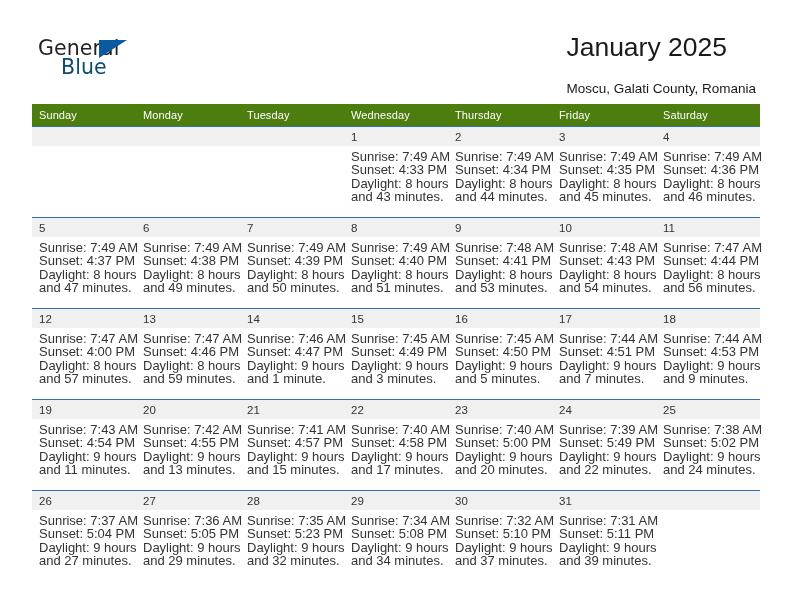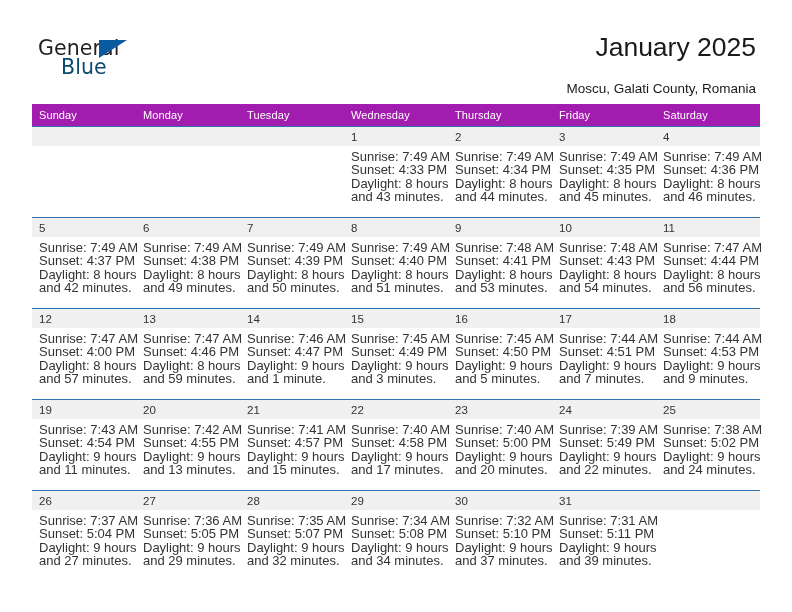--- a/index.html
+++ b/index.html
@@ -58,21 +58,20 @@
     width: 0;
     height: 0;
     border-left: 28px solid #0a5aa0;
     border-bottom: 18px solid transparent;
   }
 
   .title-block {
     position: absolute;
     right: 36px;
     top: 30px;
-    text-align: right;
   }
   .month-title {
     font-size: 26.5px;
     color: #1a1a1a;
     font-weight: normal;
     line-height: 34px;
     white-space: nowrap;
   }
   .location-sub {
     font-size: 13.5px;
@@ -87,21 +86,21 @@
     position: absolute;
     left: 32px;
     top: 104px;
     width: 728px;
     border-collapse: collapse;
     table-layout: fixed;
   }
   .calendar col { width: 104px; }
 
   thead th {
-    background: #a21caf;
+    background: #4d7c0f;
     color: #ffffff;
     font-size: 11px;
     font-weight: normal;
     text-align: left;
     padding: 5px 0 5px 7px;
     height: 11px;
     letter-spacing: 0.1px;
   }
 
   tbody tr { height: 90px; }
@@ -215,21 +214,21 @@
           </div>
         </td>
       </tr>
       <tr>
         <td>
           <div class="daynum-band">5</div>
           <div class="cell-body">
             <div>Sunrise: 7:49 AM</div>
             <div>Sunset: 4:37 PM</div>
             <div>Daylight: 8 hours</div>
-            <div>and 42 minutes.</div>
+            <div>and 47 minutes.</div>
           </div>
         </td>
         <td>
           <div class="daynum-band">6</div>
           <div class="cell-body">
             <div>Sunrise: 7:49 AM</div>
             <div>Sunset: 4:38 PM</div>
             <div>Daylight: 8 hours</div>
             <div>and 49 minutes.</div>
           </div>
@@ -426,21 +425,21 @@
             <div>Sunrise: 7:36 AM</div>
             <div>Sunset: 5:05 PM</div>
             <div>Daylight: 9 hours</div>
             <div>and 29 minutes.</div>
           </div>
         </td>
         <td>
           <div class="daynum-band">28</div>
           <div class="cell-body">
             <div>Sunrise: 7:35 AM</div>
-            <div>Sunset: 5:07 PM</div>
+            <div>Sunset: 5:23 PM</div>
             <div>Daylight: 9 hours</div>
             <div>and 32 minutes.</div>
           </div>
         </td>
         <td>
           <div class="daynum-band">29</div>
           <div class="cell-body">
             <div>Sunrise: 7:34 AM</div>
             <div>Sunset: 5:08 PM</div>
             <div>Daylight: 9 hours</div>

